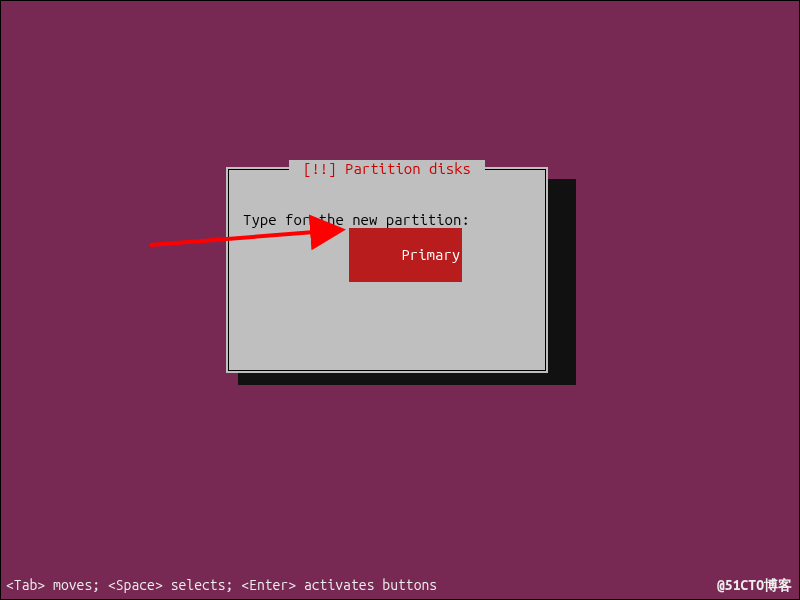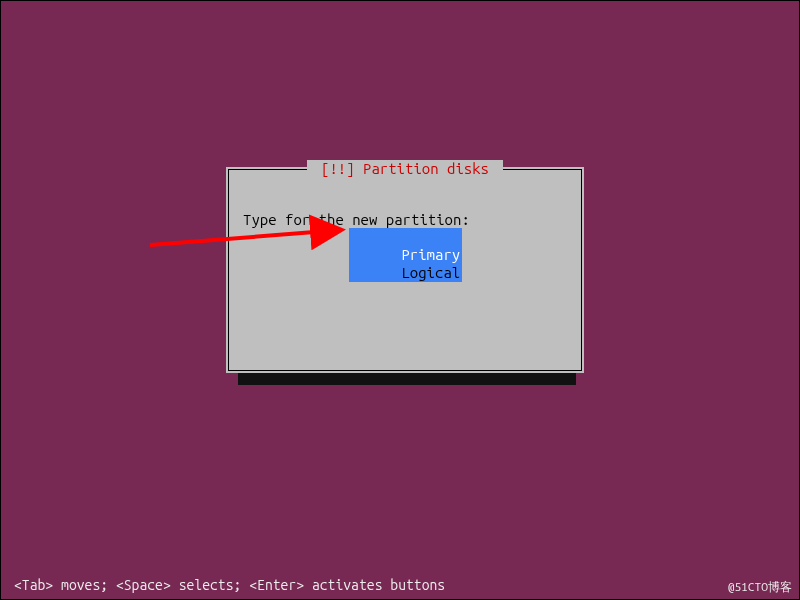--- a/index.html
+++ b/index.html
@@ -19,21 +19,21 @@
     left: 238px;
     top: 179px;
     width: 338px;
     height: 206px;
     background: #111;
   }
   .dialog {
     position: absolute;
     left: 226px;
     top: 167px;
-    width: 358px;
+    width: 322px;
     height: 206px;
     background: #bfbfbf;
     padding: 2px;
   }
   .dialog-inner {
     width: 100%;
     height: 100%;
     background: #bfbfbf;
     border: 1px solid #000;
     position: relative;
@@ -60,21 +60,21 @@
     color: #000;
     white-space: pre;
   }
   .option-row {
     position: absolute;
     left: 120px;
     white-space: pre;
     padding: 0 2px;
     color: #000;
   }
-  .option-row.selected { background: #3b82f6; color: #fff; }
+  .option-row.selected { background: #b91c1c; color: #fff; }
   .opt1 { top: 58px; }
   .opt2 { top: 76px; }
   .goback {
     position: absolute;
     left: 58px;
     top: 108px;
     color: #000;
     white-space: pre;
   }
 
@@ -84,32 +84,33 @@
     left: 145px;
     top: 180px;
     width: 210px;
     height: 70px;
     pointer-events: none;
   }
 
   
   .help {
     position: absolute;
-    left: 14px;
+    left: 6px;
     bottom: 6px;
     color: #eee;
     white-space: pre;
     font-size: 14px;
   }
   .watermark {
     position: absolute;
     right: 8px;
     bottom: 6px;
     color: #eee;
-    font-size: 12px;
+    font-size: 14px;
+    font-weight: bold;
   }
 
   
   .frame {
     position: absolute;
     inset: 0;
     border: 1px solid #000;
     pointer-events: none;
   }
 </style>
@@ -121,23 +122,20 @@
 <div class="dialog">
   <div class="dialog-inner">
     <div class="title-wrap">
       <span class="title"> <span>[!!] Partition disks</span> </span>
     </div>
     <div class="prompt">Type for the new partition:</div>
 
     <div class="option-row opt1 selected">
       <span>Primary</span>
     </div>
-    <div class="option-row opt2">
-      <span>Logical</span>
-    </div>
 
   </div>
 </div>
 
 <svg class="arrow" viewBox="0 0 210 70">
   <defs>
     <marker id="ah" viewBox="0 0 12 12" refX="10" refY="6" markerWidth="9" markerHeight="9" orient="auto">
       <path d="M0,0 L12,6 L0,12 Z" fill="#ff0000"></path>
     </marker>
   </defs>

